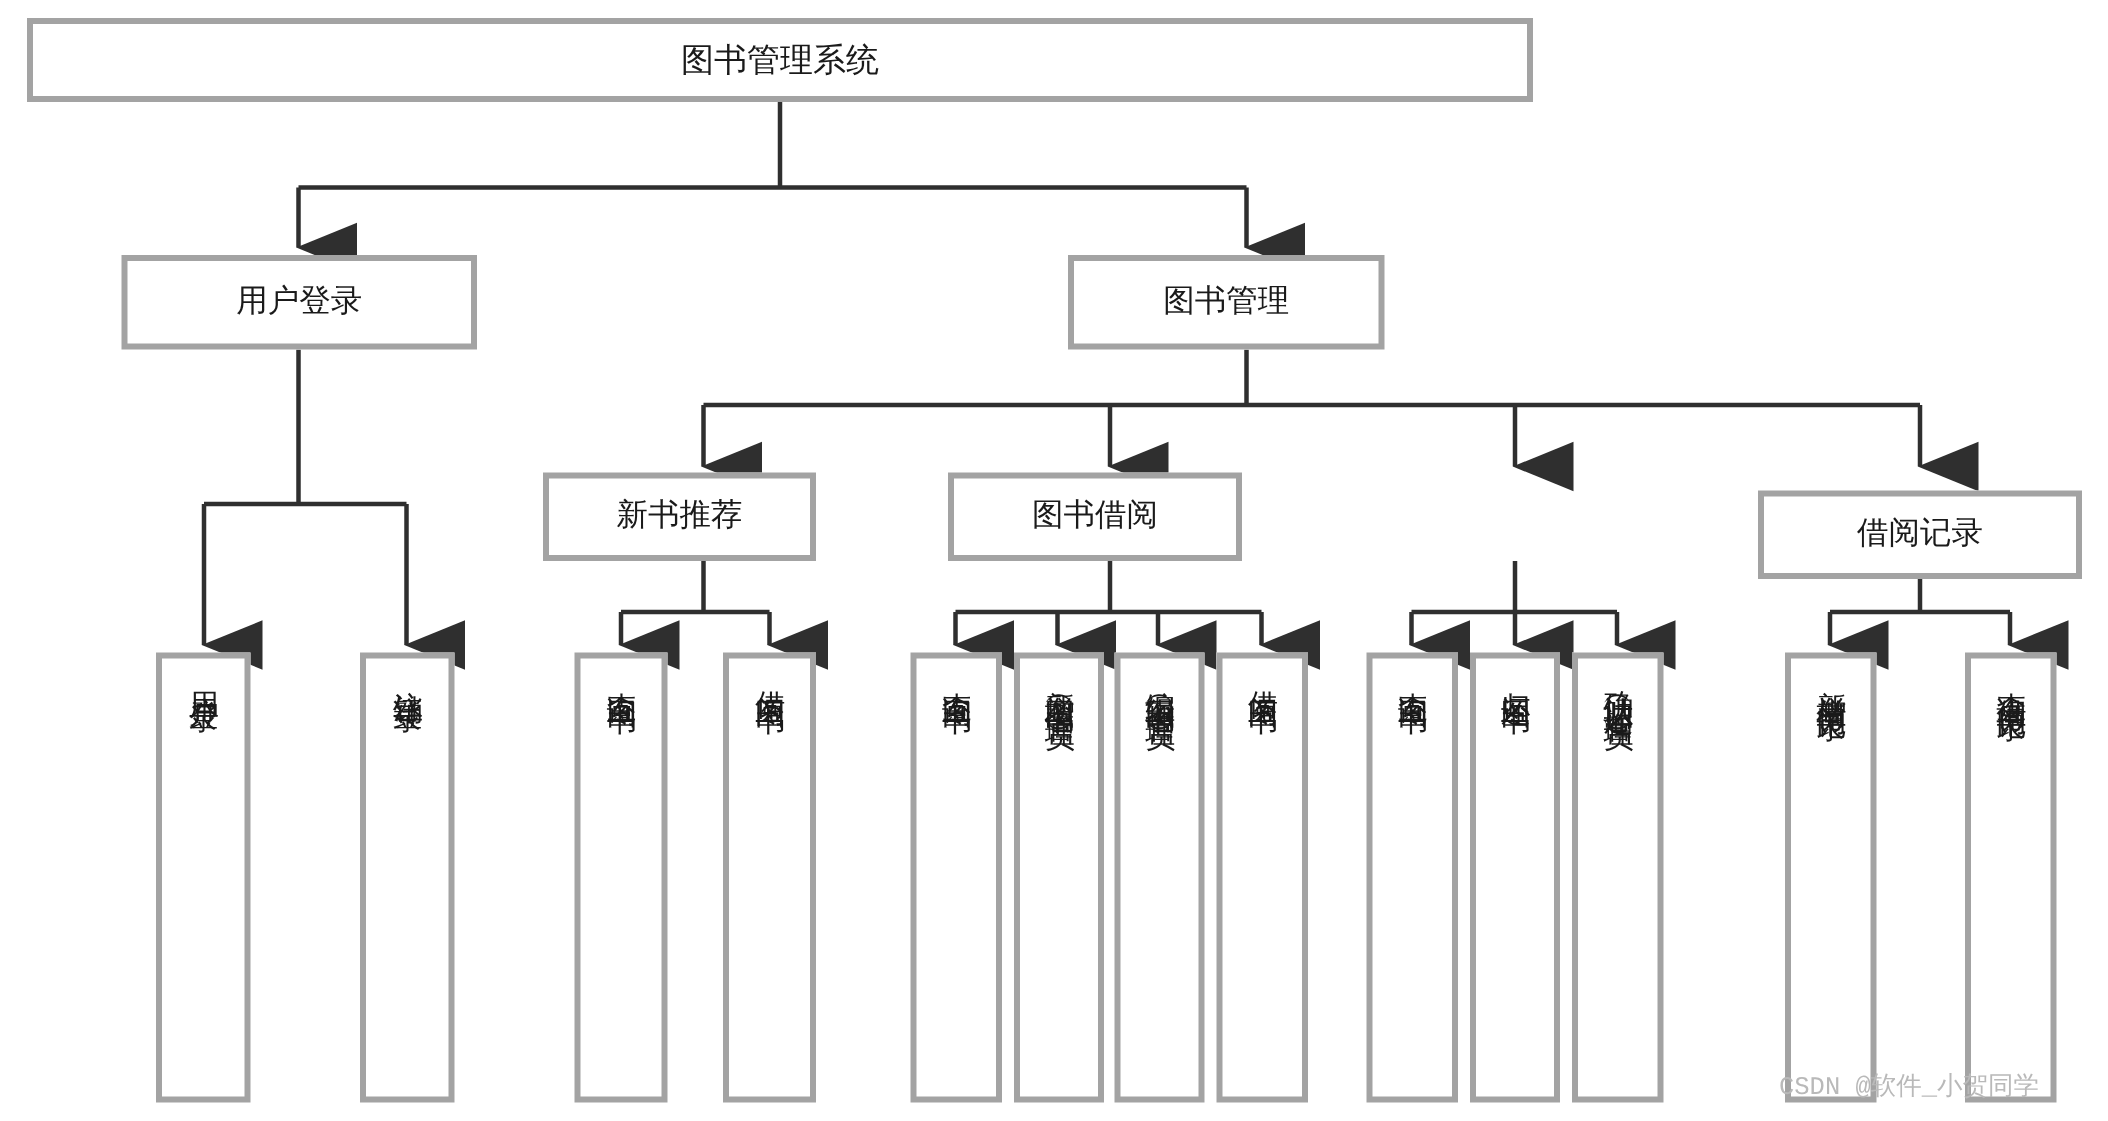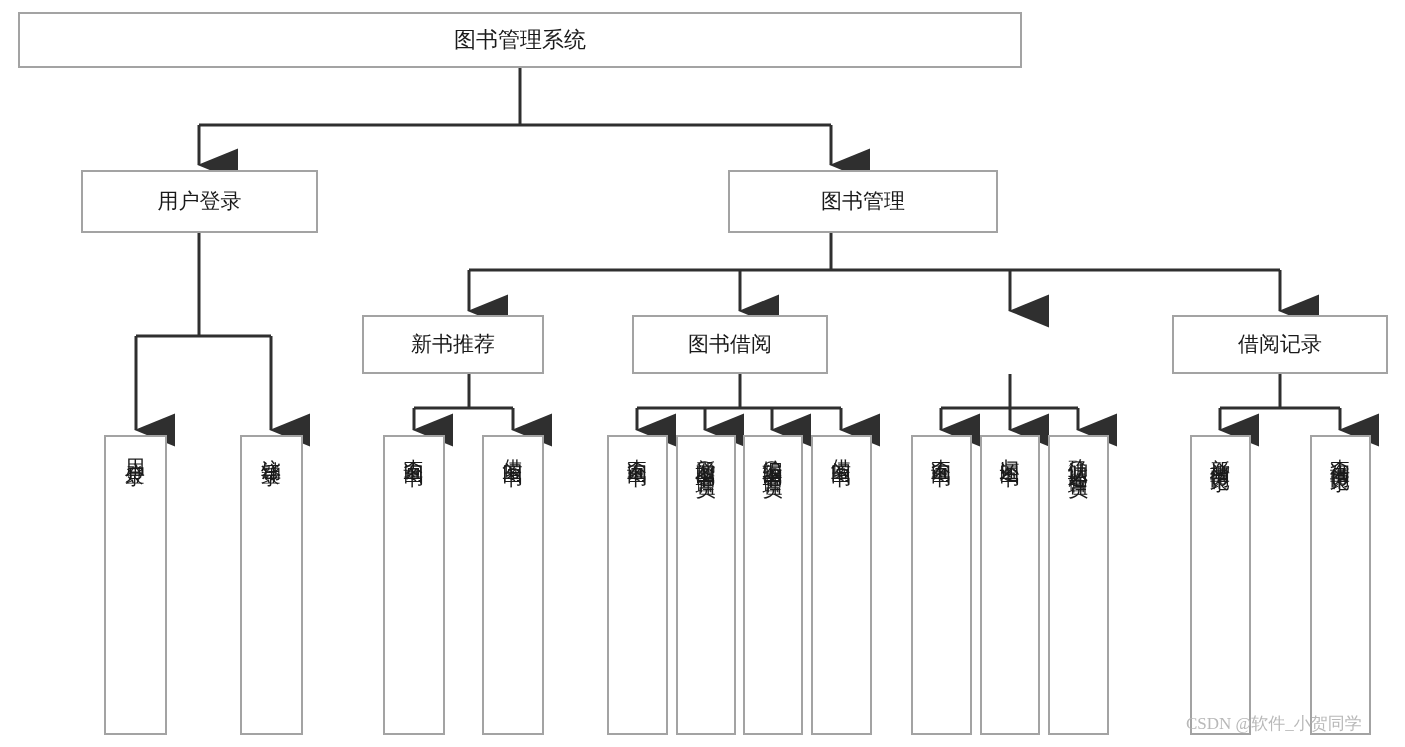--- a/index.html
+++ b/index.html
@@ -21,21 +21,21 @@
     position: absolute;
     left: 0;
     top: 0;
     width: 1405px;
     height: 747px;
   }
   .node {
     position: absolute;
     box-sizing: border-box;
     background: #ffffff;
-    border: 2px solid #a3a3a3;
+    border: 4px solid #a3a3a3;
     display: flex;
     align-items: center;
     justify-content: center;
     z-index: 2;
   }
   .node .label {
     color: #1a1a1a;
     line-height: 1.05;
     text-align: center;
     white-space: nowrap;
@@ -58,21 +58,21 @@
     line-height: 1;
   }
   .watermark {
     position: absolute;
     left: 1186px;
     top: 712px;
     font-size: 17px;
     color: #b9b9b9;
     white-space: nowrap;
     z-index: 5;
-    font-family: Liberation Serif, serif;
+    font-family: Liberation Mono, monospace;
   }
 </style>
 </head>
 <body>
 
 <div id="canvas">
 
   <svg id="edges" viewBox="0 0 1405 747">
     <defs>
       <marker id="arrow" viewBox="0 0 12 14" refX="6" refY="13" markerWidth="12" markerHeight="14" orient="auto">
@@ -124,31 +124,31 @@
     </g>
   </svg>
 
   <div class="node root horiz" style="left:18px; top:12px; width:1004px; height:56px;">
     <span class="label">图书管理系统</span>
   </div>
 
   <div class="node horiz" style="left:81px; top:170px; width:237px; height:63px;">
     <span class="label">用户登录</span>
   </div>
-  <div class="node horiz" style="left:728px; top:170px; width:270px; height:63px;">
+  <div class="node horiz" style="left:712px; top:170px; width:211px; height:63px;">
     <span class="label">图书管理</span>
   </div>
 
   <div class="node horiz" style="left:362px; top:315px; width:182px; height:59px;">
     <span class="label">新书推荐</span>
   </div>
   <div class="node horiz" style="left:632px; top:315px; width:196px; height:59px;">
     <span class="label">图书借阅</span>
   </div>
-  <div class="node horiz" style="left:1172px; top:315px; width:216px; height:59px;">
+  <div class="node horiz" style="left:1172px; top:327px; width:216px; height:59px;">
     <span class="label">借阅记录</span>
   </div>
 
   <div class="node vert" style="left:104px; top:435px; width:63px; height:300px;">
     <span class="label">用户登录</span>
   </div>
   <div class="node vert" style="left:240px; top:435px; width:63px; height:300px;">
     <span class="label">注销登录</span>
   </div>
 

